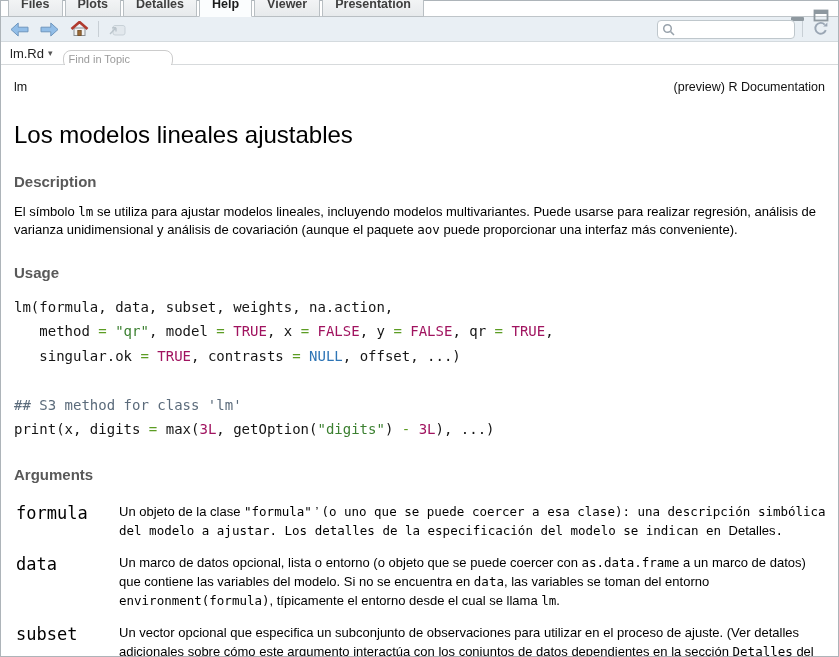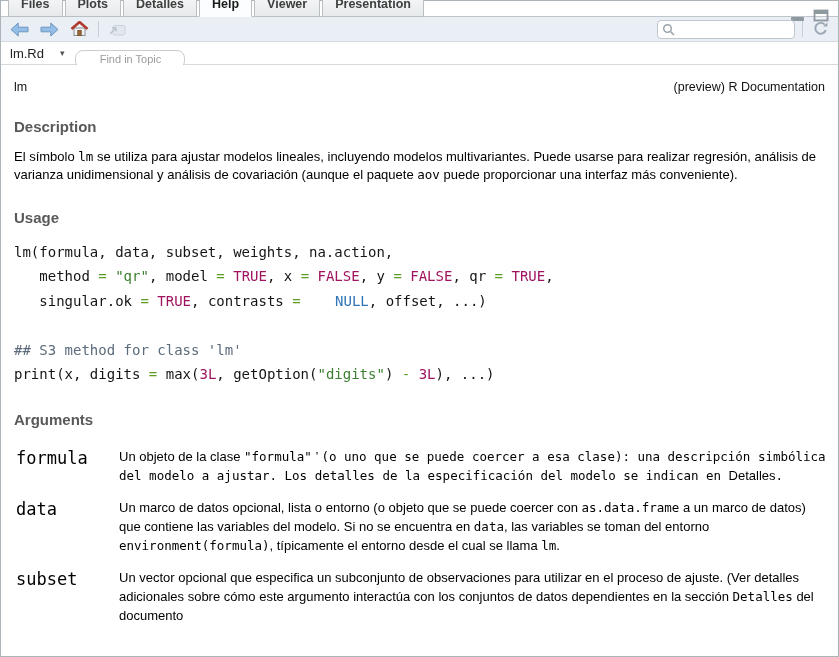--- a/index.html
+++ b/index.html
@@ -35,44 +35,44 @@
   .searchwrap{position:relative;}
   .searchwrap input{
     width:112px;height:17px;border:1px solid #bfc7cc;border-radius:4px;background:#fff;
     font-size:11px;padding:0 4px 0 20px;outline:none;color:#333;box-sizing:content-box;
   }
   .searchwrap .mag{position:absolute;left:5px;top:3px;}
 
   
   .topicbar{height:23px;background:#fff;border-bottom:1px solid #d7dadc;
     display:flex;align-items:center;padding:0 9px;gap:11px;box-sizing:border-box;}
-  .topic-sel{display:flex;align-items:center;gap:16px;font-size:13px;color:#222;cursor:default;}
+  .topic-sel{display:flex;align-items:center;gap:4px;font-size:13px;color:#222;cursor:default;}
   .topic-sel .caret{font-size:9px;color:#555;line-height:1;}
   .findinput{
     width:100px;height:15px;border:1px solid #cccccc;border-radius:8px;background:#fff;
-    font-size:11px;text-align:center;outline:none;color:#444;padding:1px 4px;margin-top:12px;
+    font-size:11px;text-align:left;outline:none;color:#444;padding:1px 4px;margin-top:12px;
   }
   .findinput::placeholder{color:#9b9b9b;}
 
   
   .content{flex:1;background:#fff;overflow:hidden;padding:10px 13px 0;font-size:13px;color:#000;}
   .metarow{display:flex;justify-content:space-between;font-size:12.5px;color:#111;margin-top:5px;}
   h1.doc-title{font-size:24px;font-weight:400;color:#000;margin:27px 0 0;letter-spacing:0;}
   h2.sec{font-size:15px;font-weight:bold;color:#595959;margin:24px 0 0;}
   .para{margin:13px 0 0;line-height:1.42;max-width:815px;}
   .seg-p{font-family:"Liberation Sans",sans-serif;}
   .seg-c{font-family:"DejaVu Sans Mono","Liberation Mono",monospace;font-size:12.5px;}
   pre.usage{margin:14px 0 0;font-family:"DejaVu Sans Mono","Liberation Mono",monospace;
     font-size:14px;line-height:1.75;color:#151515;}
   .codeline{white-space:pre;}
   .seg-d{color:#151515;}
   .seg-op{color:var(--op,#5C9C23);}
   .seg-str{color:var(--str,#3C8031);}
   .seg-cst{color:var(--cst,#A0135F);}
-  .seg-nul{color:var(--nul,#2E75B6);margin-left:26px;}
+  .seg-nul{color:var(--nul,#2E75B6);}
   .seg-com{color:var(--com,#5B6B7B);}
 
   table.args{border-collapse:collapse;margin:14px 0 0 2px;width:812px;}
   table.args td{vertical-align:top;padding:6px 0 7px;}
   td.term{font-family:"DejaVu Sans Mono","Liberation Mono",monospace;font-size:17px;
     width:103px;white-space:nowrap;}
   td.desc{line-height:1.46;}
 </style>
 </head>
 <body>
@@ -155,20 +155,21 @@
     </span>
     <input class="findinput" type="text" placeholder="Find in Topic" style="">
   </div>
 
   <div class="content">
     <div class="metarow">
       <span>lm</span>
       <span>(preview) R Documentation</span>
     </div>
 
+    <h1 class="doc-title">Los modelos lineales ajustables</h1>
 
     <h2 class="sec">Description</h2>
     <p class="para"><span class="seg-p">El símbolo </span><span class="seg-c">lm</span><span class="seg-p"> se utiliza para ajustar modelos lineales, incluyendo modelos multivariantes. Puede usarse para realizar regresión, análisis de varianza unidimensional y análisis de covariación (aunque el paquete </span><span class="seg-c">aov</span><span class="seg-p"> puede proporcionar una interfaz más conveniente).</span></p>
 
     <h2 class="sec">Usage</h2>
     <pre class="usage"><div class="codeline"><span class="seg-d">lm(formula, data, subset, weights, na.action,</span></div><div class="codeline"><span class="seg-d">   method </span><span class="seg-op">=</span><span class="seg-d"> </span><span class="seg-str">"qr"</span><span class="seg-d">, model </span><span class="seg-op">=</span><span class="seg-d"> </span><span class="seg-cst">TRUE</span><span class="seg-d">, x </span><span class="seg-op">=</span><span class="seg-d"> </span><span class="seg-cst">FALSE</span><span class="seg-d">, y </span><span class="seg-op">=</span><span class="seg-d"> </span><span class="seg-cst">FALSE</span><span class="seg-d">, qr </span><span class="seg-op">=</span><span class="seg-d"> </span><span class="seg-cst">TRUE</span><span class="seg-d">,</span></div><div class="codeline"><span class="seg-d">   singular.ok </span><span class="seg-op">=</span><span class="seg-d"> </span><span class="seg-cst">TRUE</span><span class="seg-d">, contrasts </span><span class="seg-op">=</span><span class="seg-d"> </span><span class="seg-nul">NULL</span><span class="seg-d">, offset, ...)</span></div><div class="codeline">&nbsp;</div><div class="codeline"><span class="seg-com">## S3 method for class 'lm'</span></div><div class="codeline"><span class="seg-d">print(x, digits </span><span class="seg-op">=</span><span class="seg-d"> max(</span><span class="seg-cst">3L</span><span class="seg-d">, getOption(</span><span class="seg-str">"digits"</span><span class="seg-d">) </span><span class="seg-op">-</span><span class="seg-d"> </span><span class="seg-cst">3L</span><span class="seg-d">), ...)</span></div></pre>
 
     <h2 class="sec">Arguments</h2>
     <table class="args">
         <tbody>

